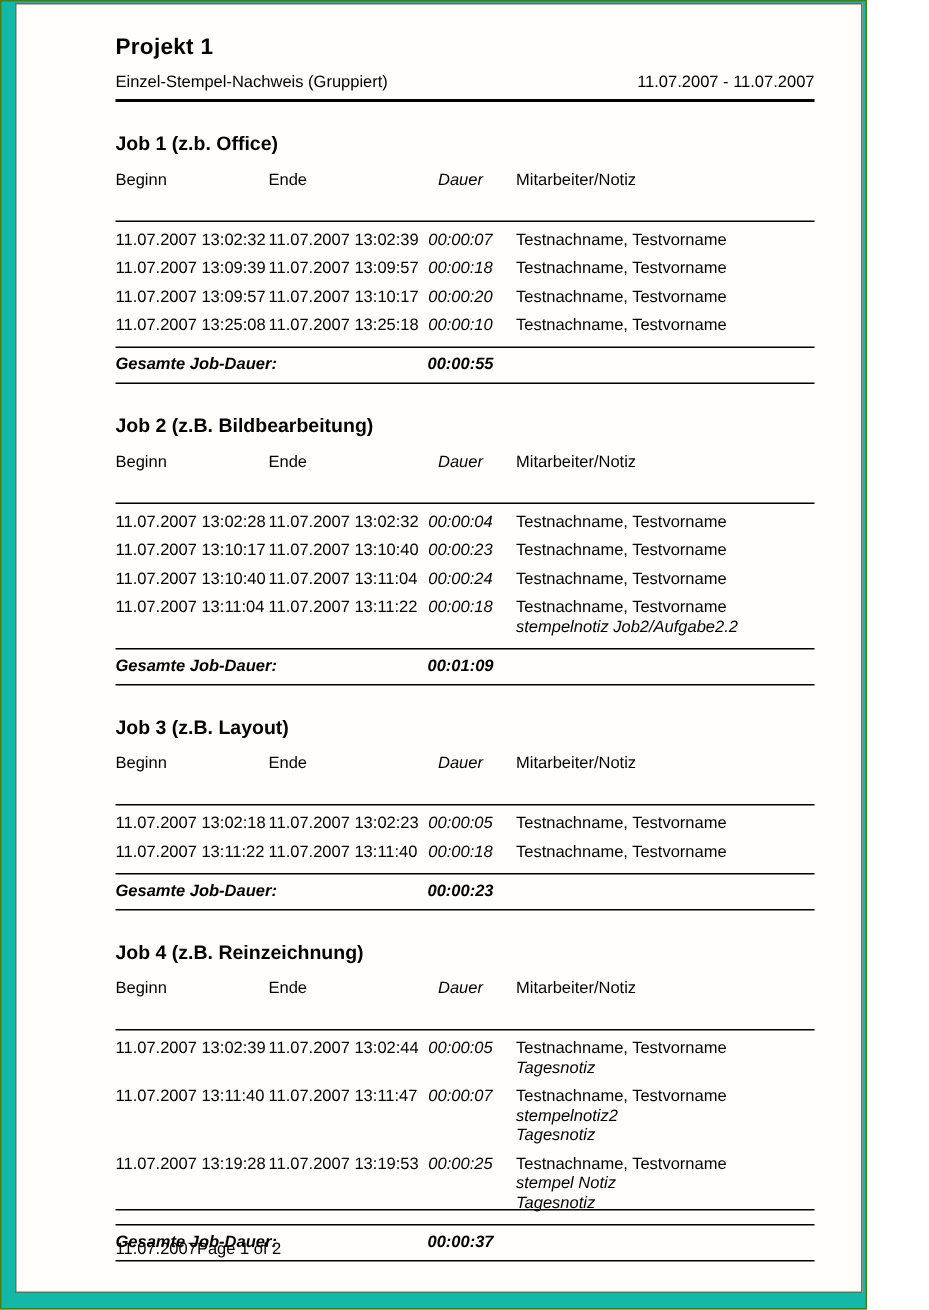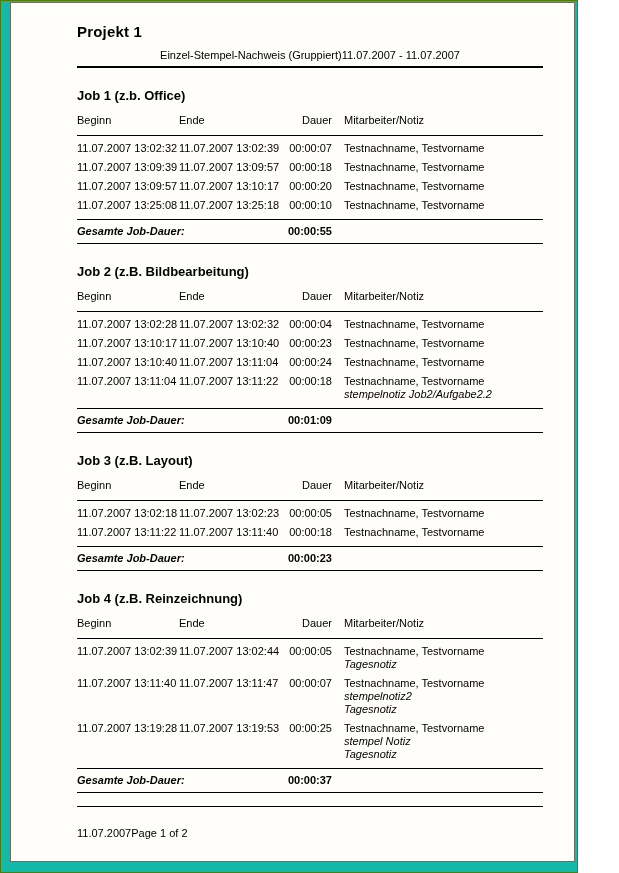--- a/index.html
+++ b/index.html
@@ -30,43 +30,43 @@
   
   .report-header { padding-top: 20px; }
   .title {
     font-size: 15px;
     font-weight: bold;
     margin: 0 0 9px 0;
     letter-spacing: 0.2px;
   }
   .sub-row {
     display: flex;
-    justify-content: center;
+    justify-content: space-between;
     align-items: flex-end;
     font-size: 11px;
     padding-bottom: 5px;
     border-bottom: 2px solid #000;
   }
   
   .job { margin-top: 20px; }
   .job-title {
     font-size: 13px;
     font-weight: bold;
     margin: 0 0 11px 0;
   }
   .row {
     display: grid;
     grid-template-columns: 102px 103px 50px 1fr;
     font-size: 11px;
     line-height: 13px;
   }
-  .c3 { text-align: right; }
+  .c3 { text-align: center; font-style: italic; }
   .c4 { padding-left: 12px; }
   .thead {
-    padding-bottom: 8px;
+    padding-bottom: 20px;
     border-bottom: 1px solid #000;
   }
   .rows { padding: 3px 0 4px; }
   .data-row { padding: 3px 0; }
   .note { font-style: italic; }
   .total {
     border-top: 1px solid #000;
     border-bottom: 1px solid #000;
     padding: 5px 0;
     font-weight: bold;

